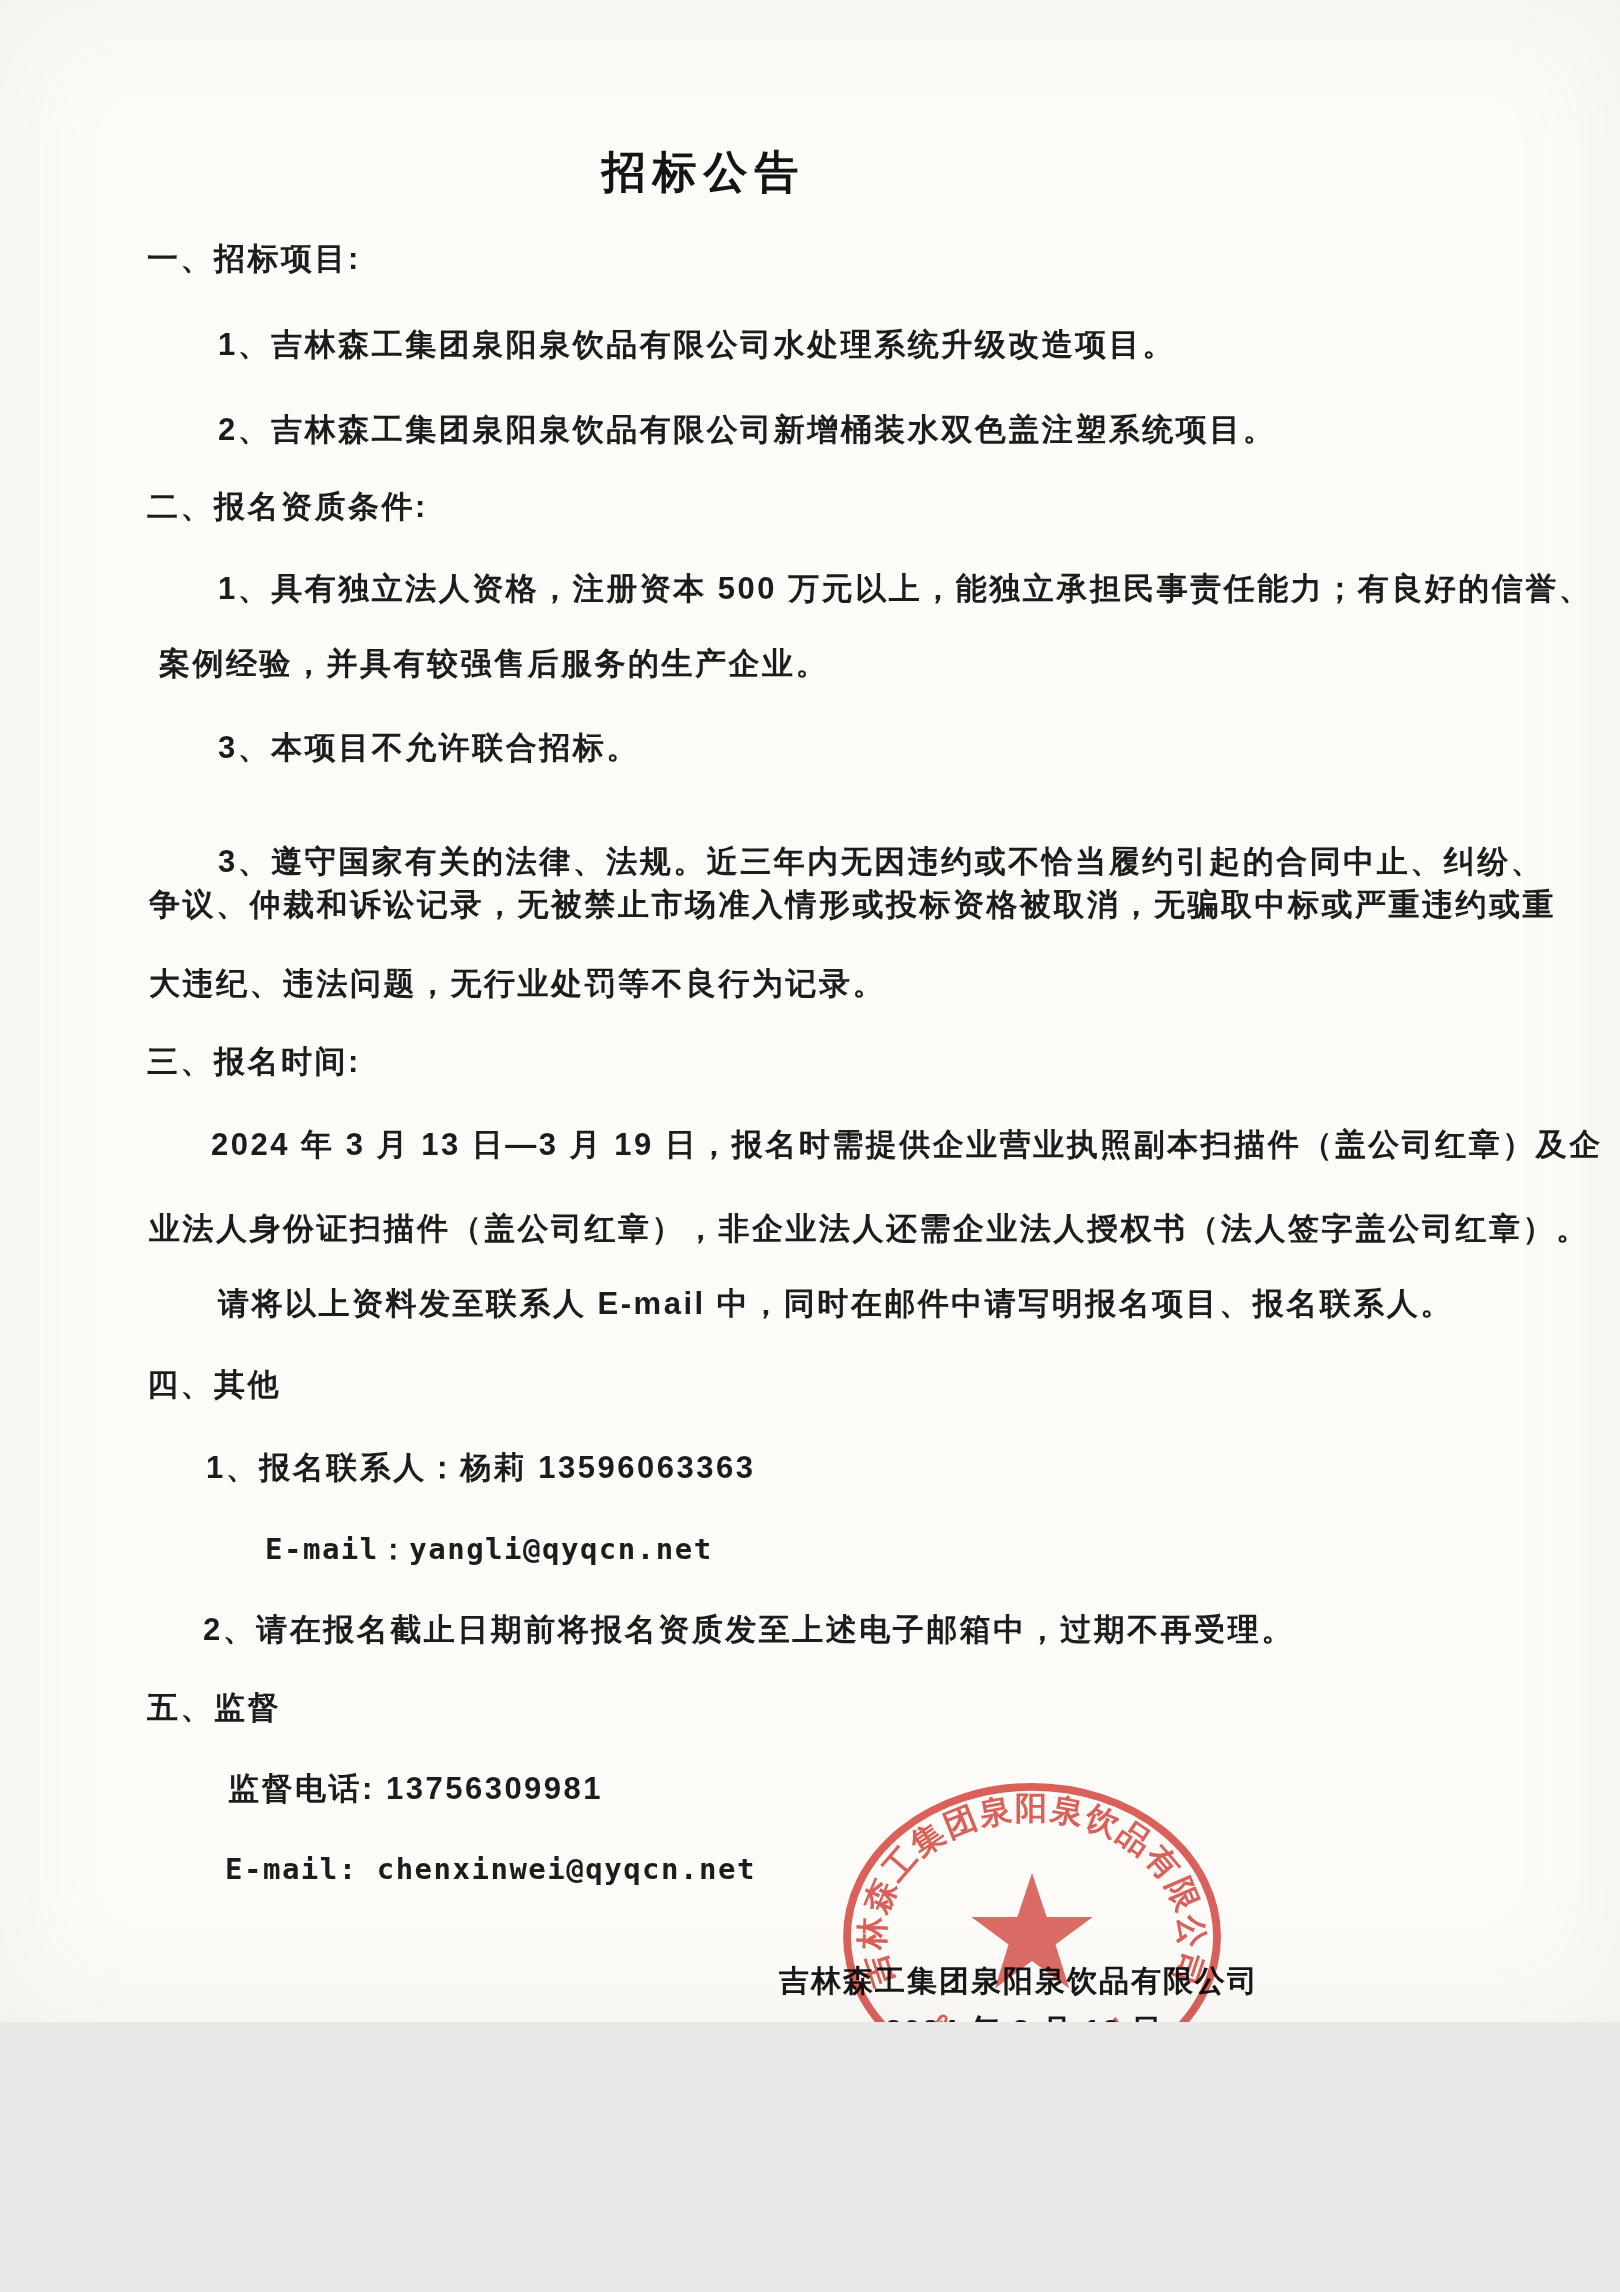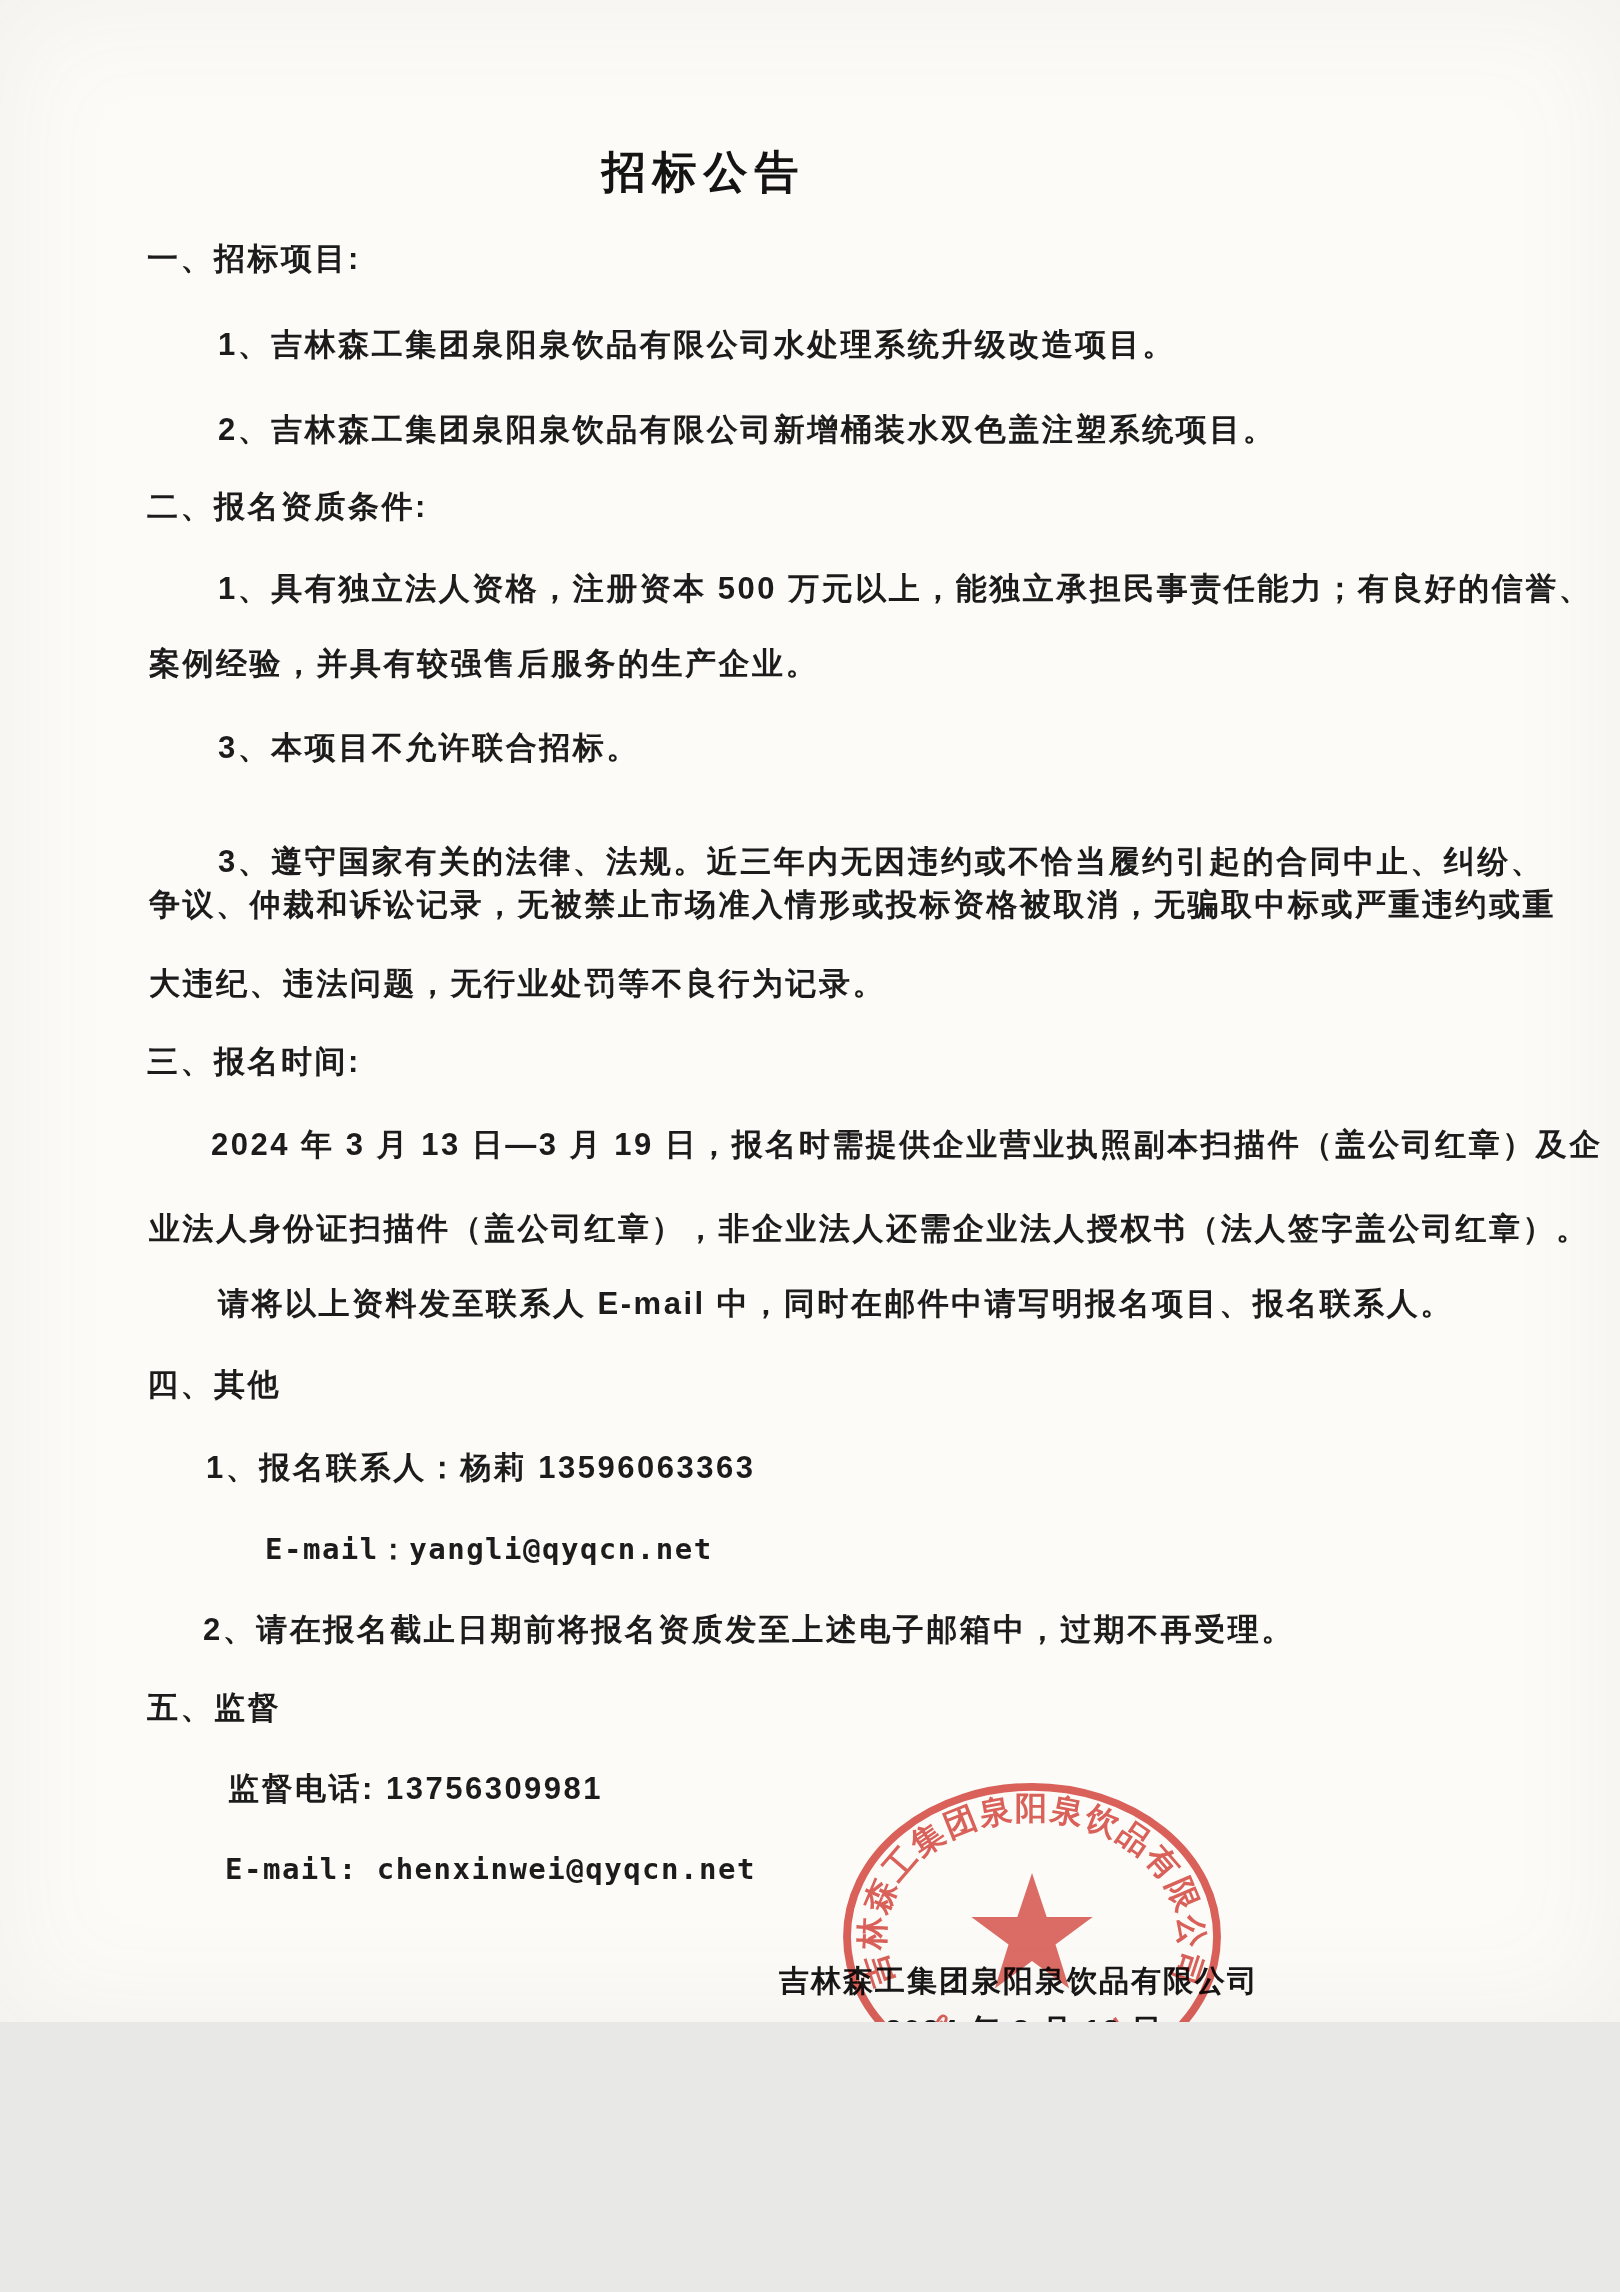--- a/index.html
+++ b/index.html
@@ -73,21 +73,21 @@
 <div class="page">
 
   <div class="doc-title">招标公告</div>
 
   <div class="line" style="left:147px; top:238px;">一、招标项目:</div>
   <div class="line" style="left:218px; top:324px;">1、吉林森工集团泉阳泉饮品有限公司水处理系统升级改造项目。</div>
   <div class="line" style="left:218px; top:409px;">2、吉林森工集团泉阳泉饮品有限公司新增桶装水双色盖注塑系统项目。</div>
 
   <div class="line" style="left:147px; top:486px;">二、报名资质条件:</div>
   <div class="line" style="left:218px; top:568px;">1、具有独立法人资格，注册资本 500 万元以上，能独立承担民事责任能力；有良好的信誉、</div>
-  <div class="line" style="left:149px; top:643px;">案例经验，并具有较强售后服务的生产企业。</div>
+  <div class="line" style="left:159px; top:643px;">案例经验，并具有较强售后服务的生产企业。</div>
   <div class="line" style="left:218px; top:727px;">3、本项目不允许联合招标。</div>
   <div class="line" style="left:218px; top:841px;">3、遵守国家有关的法律、法规。近三年内无因违约或不恰当履约引起的合同中止、纠纷、</div>
   <div class="line" style="left:149px; top:963px;">大违纪、违法问题，无行业处罚等不良行为记录。</div>
   <div class="line" style="left:149px; top:884px;">争议、仲裁和诉讼记录，无被禁止市场准入情形或投标资格被取消，无骗取中标或严重违约或重</div>
 
   <div class="line" style="left:147px; top:1041px;">三、报名时间:</div>
   <div class="line" style="left:211px; top:1124px;">2024 年 3 月 13 日—3 月 19 日，报名时需提供企业营业执照副本扫描件（盖公司红章）及企</div>
   <div class="line" style="left:149px; top:1208px;">业法人身份证扫描件（盖公司红章），非企业法人还需企业法人授权书（法人签字盖公司红章）。</div>
   <div class="line" style="left:218px; top:1283px;">请将以上资料发至联系人 E-mail 中，同时在邮件中请写明报名项目、报名联系人。</div>
 

